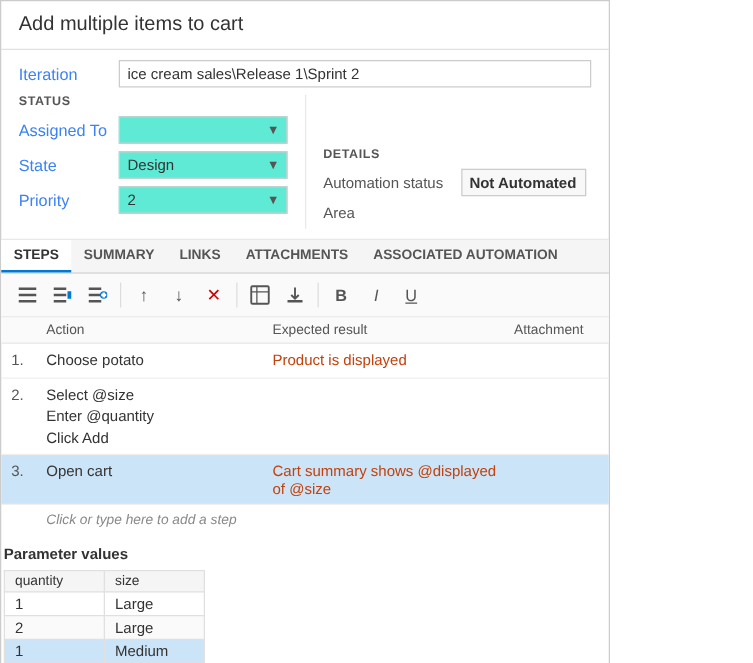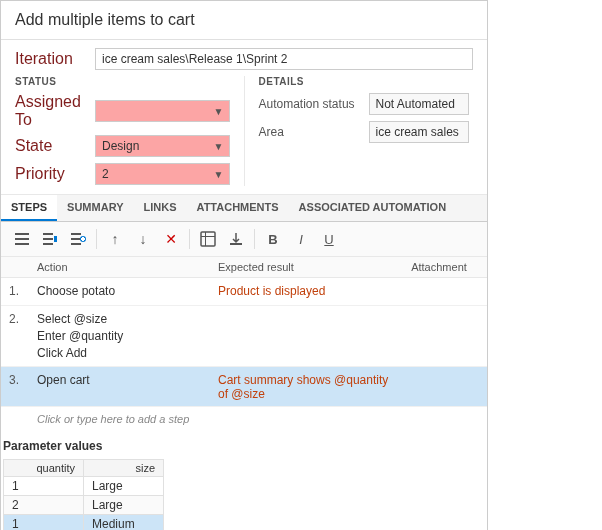--- a/index.html
+++ b/index.html
@@ -30,41 +30,42 @@
       padding: 8px 14px;
       border-bottom: 1px solid #e8e8e8;
     }
 
     .form-row {
       display: flex;
       align-items: center;
       margin-bottom: 6px;
     }
 
-    .form-row:last-child { margin-bottom: 1px; }
+    .form-row:last-child { margin-bottom: 12px; }
 
     .form-label {
       width: 80px;
-      font-size: 16px;
-      color: #7f1d1d;
+      font-size: 13px;
+      color: #3b82f6;
       flex-shrink: 0;
     }
 
     .iteration-input {
       flex: 1;
       border: 1px solid #ccc;
       padding: 3px 6px;
       font-size: 12px;
       color: #333;
       outline: none;
     }
 
     .two-col {
       display: flex;
       gap: 0;
+      align-items: flex-end;
     }
 
     .col-left {
       flex: 1;
       border-right: 1px solid #e8e8e8;
       padding-right: 14px;
     }
 
     .col-right {
       flex: 1;
@@ -84,41 +85,42 @@
       display: flex;
       align-items: center;
     }
 
     .form-select {
       flex: 1;
       border: 1px solid #ccc;
       padding: 3px 24px 3px 6px;
       font-size: 12px;
       color: #333;
-      background: #fca5a5;
+      background: #5eead4;
       appearance: none;
       outline: none;
       cursor: pointer;
     }
 
     .select-arrow {
       position: absolute;
       right: 6px;
       pointer-events: none;
       font-size: 10px;
       color: #555;
     }
 
     .detail-value {
       font-size: 12px;
       color: #333;
       padding: 3px 6px;
       border: 1px solid #ccc;
       background: #f8f8f8;
       min-width: 100px;
+      font-weight: bold;
     }
 
     .detail-row {
       display: flex;
       align-items: center;
       margin-bottom: 6px;
     }
 
     .detail-label {
       width: 110px;
@@ -255,21 +257,21 @@
       margin-bottom: 6px;
     }
 
     .param-table {
       width: auto;
       border-collapse: collapse;
       font-size: 12px;
     }
 
     .param-table th {
-      text-align: right;
+      text-align: left;
       padding: 2px 8px;
       font-weight: 400;
       color: #333;
       font-size: 11px;
       background: #f5f5f5;
       border: 1px solid #e0e0e0;
       min-width: 80px;
       margin-top: 11px;
     }
 
@@ -345,21 +347,20 @@
       <div class="col-right">
         <div class="section-header">DETAILS</div>
 
         <div class="detail-row">
           <div class="detail-label">Automation status</div>
           <div class="detail-value">Not Automated</div>
         </div>
 
         <div class="detail-row">
           <div class="detail-label">Area</div>
-          <div class="detail-value">ice cream sales</div>
         </div>
       </div>
     </div>
   </div>
 
   <div class="tabs">
     <div class="tab active">STEPS</div>
     <div class="tab">SUMMARY</div>
     <div class="tab">LINKS</div>
     <div class="tab">ATTACHMENTS</div>
@@ -436,21 +437,21 @@
       <div class="step-num">2.</div>
       <div class="step-action col-action" style="white-space:pre-line;">Select @size
 Enter @quantity
 Click Add</div>
       <div class="step-attach col-attach"></div>
     </div>
 
     <div class="step-row selected">
       <div class="step-num">3.</div>
       <div class="step-action col-action">Open cart</div>
-      <div class="step-expected col-expected">Cart summary shows @quantity of @size</div>
+      <div class="step-expected col-expected">Cart summary shows @displayed of @size</div>
       <div class="step-attach col-attach"></div>
     </div>
 
     <div class="add-step-hint">Click or type here to add a step</div>
 
     <div class="param-section">
       <div class="param-title">Parameter values</div>
       <table class="param-table">
         <thead>
           <tr>

